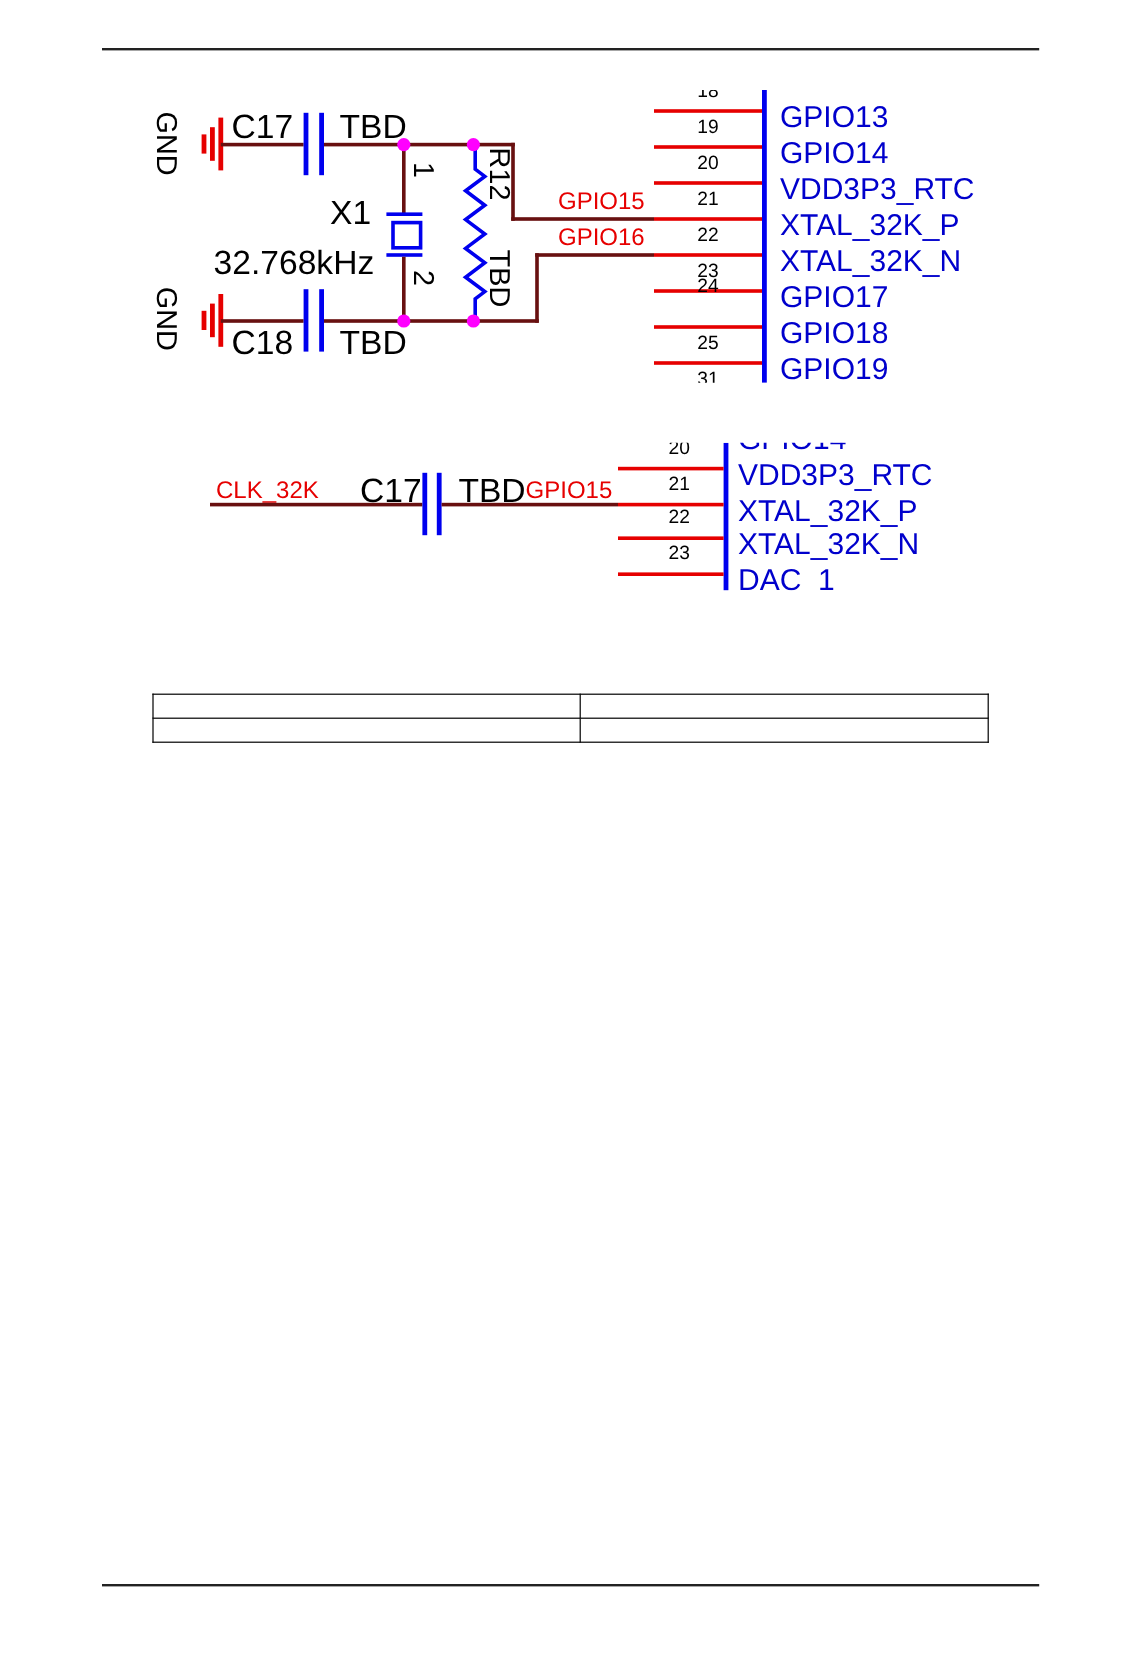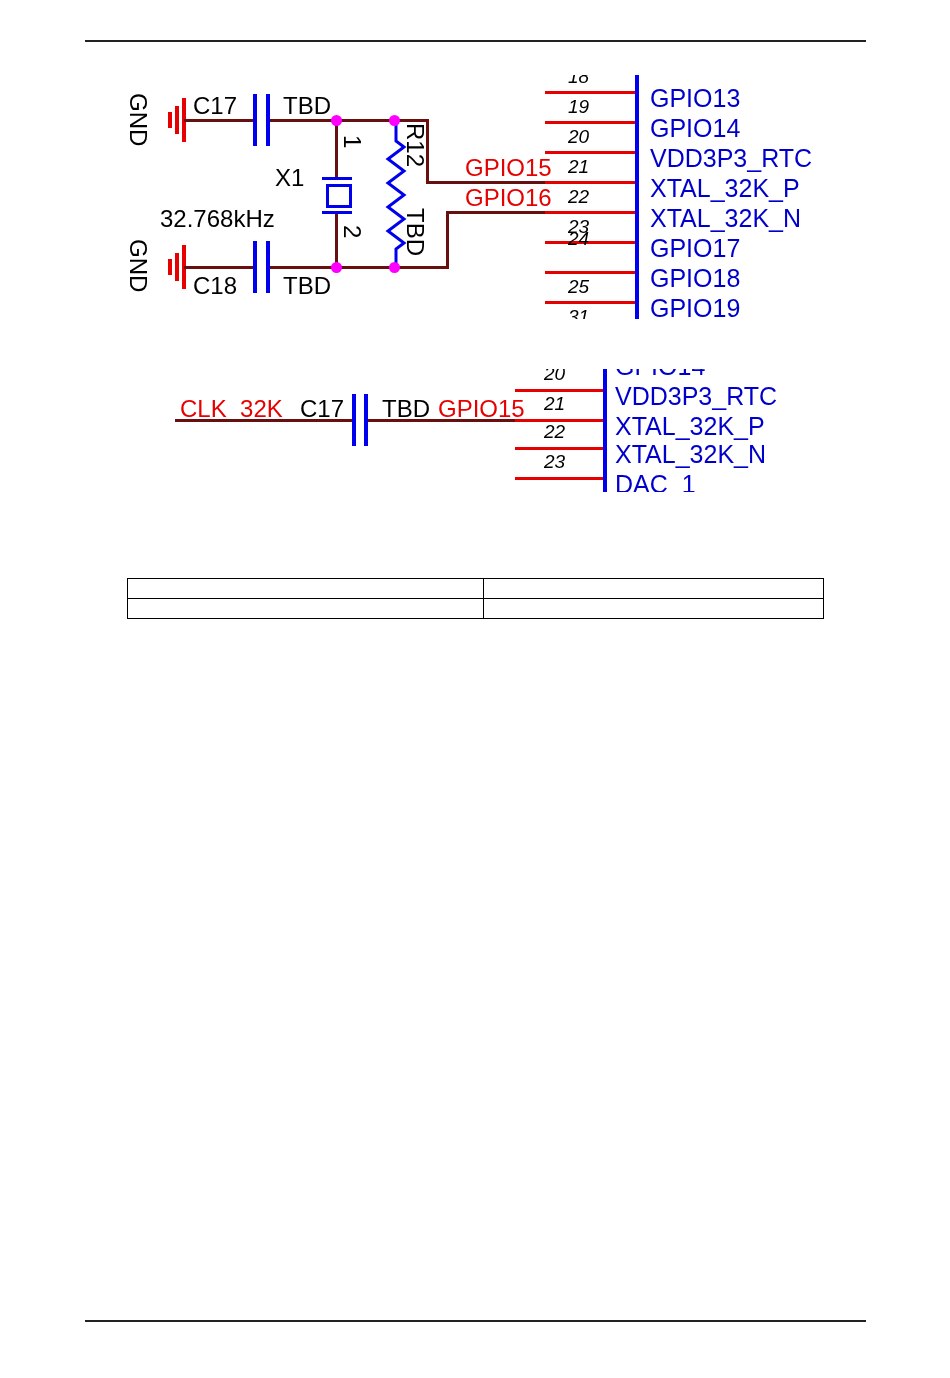--- a/index.html
+++ b/index.html
@@ -17,28 +17,28 @@
   .rule{position:absolute;left:85px;width:781px;height:2px;background:#222222;}
   .schem{position:absolute;overflow:hidden;}
   
   .wire-h{position:absolute;height:3px;background:var(--wire);}
   .wire-v{position:absolute;width:3px;background:var(--wire);}
   .pin-line{position:absolute;height:3px;background:var(--net-red);}
   .s1 .pin-line{left:425px;width:90px;}
   .s2 .pin-line{left:355px;width:88px;}
   .ic-edge{position:absolute;width:4px;background:var(--comp-blue);top:0;bottom:0;}
   
-  .pin-num{position:absolute;font-size:19px;line-height:24px;color:var(--ink);width:44px;text-align:left;font-style:italic;}
+  .pin-num{position:absolute;font-size:16px;line-height:24px;color:var(--ink);width:44px;text-align:center;}
   .s1 .pin-num{left:448px;}
   .s2 .pin-num{left:384px;}
   .pin-label{position:absolute;font-size:25px;line-height:27px;color:var(--pin-blue);white-space:nowrap;}
   .s1 .pin-label{left:530px;}
   .s2 .pin-label{left:455px;}
-  .net-label{position:absolute;font-size:24px;line-height:26px;color:var(--net-red);white-space:nowrap;}
-  .comp-label{position:absolute;font-size:24px;line-height:26px;color:var(--ink);white-space:nowrap;}
+  .net-label{position:absolute;font-size:20px;line-height:26px;color:var(--net-red);white-space:nowrap;}
+  .comp-label{position:absolute;font-size:28px;line-height:26px;color:var(--ink);white-space:nowrap;}
   .vtext{position:absolute;font-size:24px;line-height:24px;color:var(--ink);white-space:nowrap;
          transform-origin:left top;transform:rotate(90deg);}
   
   .plate{position:absolute;width:4px;height:52px;background:var(--comp-blue);}
   .xplate{position:absolute;width:30px;height:3px;background:var(--comp-blue);}
   .xbody{position:absolute;width:20px;height:18px;border:3px solid var(--comp-blue);background:#ffffff;}
   .gbar{position:absolute;width:4px;background:var(--net-red);}
   .dot{position:absolute;width:11px;height:11px;border-radius:50%;background:var(--junction);}
   
   .doc-table{position:absolute;left:127px;top:578px;width:697px;border-collapse:collapse;table-layout:fixed;}
@@ -72,21 +72,21 @@
     <div class="gbar" style="left:48px;top:184px;height:16px"></div>
     <div class="wire-h" style="left:64px;top:191px;width:69px"></div>
 
     <div class="comp-label" style="left:73px;top:198px">C18</div>
     <div class="plate" style="left:133px;top:166px"></div>
     <div class="plate" style="left:146px;top:166px"></div>
     <div class="comp-label" style="left:163px;top:198px">TBD</div>
     <div class="wire-h" style="left:150px;top:191px;width:179px"></div>
 
     <div class="comp-label" style="left:155px;top:90px">X1</div>
-    <div class="comp-label" style="left:40px;top:131px">32.768kHz</div>
+    <div class="comp-label" style="left:58px;top:131px">32.768kHz</div>
     <div class="wire-v" style="left:215px;top:46px;height:58px"></div>
     <div class="xplate" style="left:202px;top:102px"></div>
     <div class="xbody" style="left:206px;top:109px"></div>
     <div class="xplate" style="left:202px;top:136px"></div>
     <div class="wire-v" style="left:215px;top:139px;height:54px"></div>
     <div class="vtext" style="left:244px;top:60px">1</div>
     <div class="vtext" style="left:244px;top:150px">2</div>
 
     <svg class="abs" style="left:263px;top:44px" width="26" height="150" viewBox="0 0 26 150">
       <polyline points="13,0 13,22 21,28 5,40 21,52 5,64 21,76 5,88 21,100 5,112 21,124 13,130 13,150" fill="none" stroke="#0000ee" stroke-width="3"></polyline>

